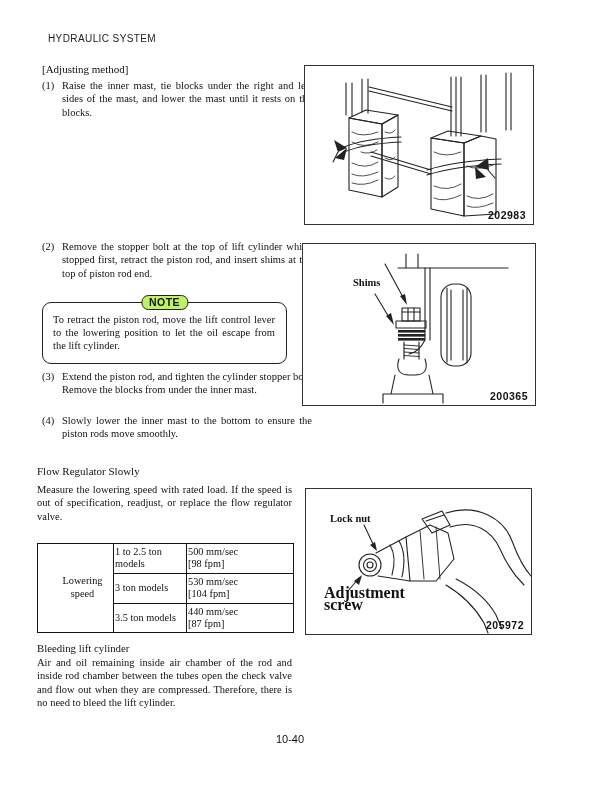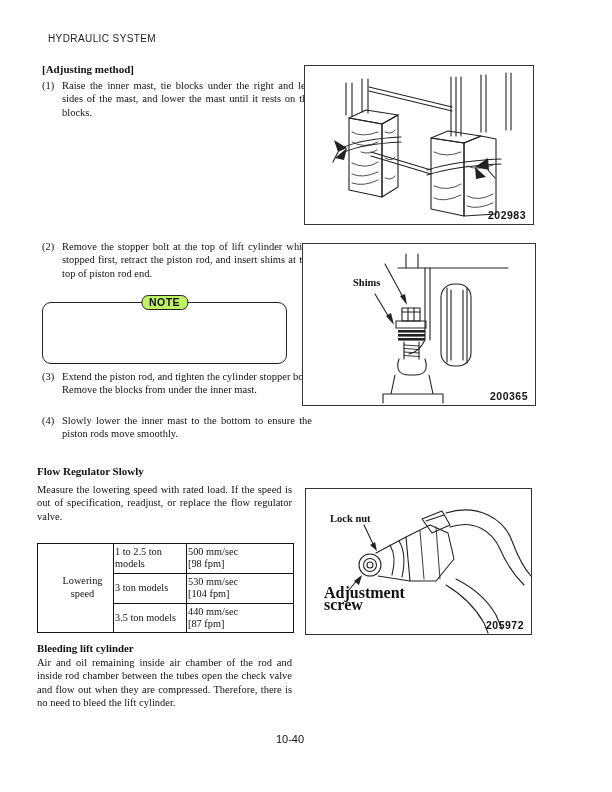--- a/index.html
+++ b/index.html
@@ -5,21 +5,21 @@
   html,body { margin:0; padding:0; background:#e8e8e8; }
   .page {
     position:relative; width:612px; height:792px; margin:0 auto;
     background:#ffffff; overflow:hidden;
     font-family:"Liberation Serif", serif; color:#111;
   }
   .abs { position:absolute; }
   .body-text { font-size:10.5px; line-height:13.4px; text-align:justify; }
   .step { padding-left:20px; }
   .step-num { position:absolute; left:0; top:0; }
-  .bold-head { font-weight:bold; font-size:11px; line-height:13px; }
+  .bold-head { font-weight:normal; font-size:11px; line-height:13px; }
 
   .doc-header { font-family:"Liberation Sans", sans-serif; font-size:10px; letter-spacing:.4px; color:#222; }
 
   
   .note-box { border:1.3px solid #222; border-radius:9px; background:#fff; }
   .note-badge {
     position:absolute; top:-8px; left:50%; transform:translateX(-50%);
     background:#bef264; border:1.4px solid #222; border-radius:7px;
     padding:0 7px; font-family:"Liberation Sans", sans-serif;
     font-weight:bold; font-size:10.5px; line-height:13px; letter-spacing:.5px;
@@ -60,20 +60,21 @@
     <span>Raise the inner mast, tie blocks under the right and left sides of the mast, and lower the mast until it rests on the blocks.</span>
   </div>
 
   <div class="abs body-text step" style="left:42px; top:240px; width:250px;">
     <span class="step-num">(2)</span>
     <span>Remove the stopper bolt at the top of lift cylin­der which stopped first, retract the piston rod, and insert shims at the top of piston rod end.</span>
   </div>
 
   <div class="abs note-box" style="left:42px; top:302px; width:243px; height:60px;">
     <div class="note-badge">NOTE</div>
+    <div class="note-text">To retract the piston rod, move the lift control lever to the lowering position to let the oil escape from the lift cylinder.</div>
   </div>
 
   <div class="abs body-text step" style="left:42px; top:370px; width:250px;">
     <span class="step-num">(3)</span>
     <span>Extend the piston rod, and tighten the cylinder stopper bolt. Remove the blocks from under the inner mast.</span>
   </div>
 
   <div class="abs body-text step" style="left:42px; top:414px; width:250px;">
     <span class="step-num">(4)</span>
     <span>Slowly lower the inner mast to the bottom to ensure the piston rods move smoothly.</span>

